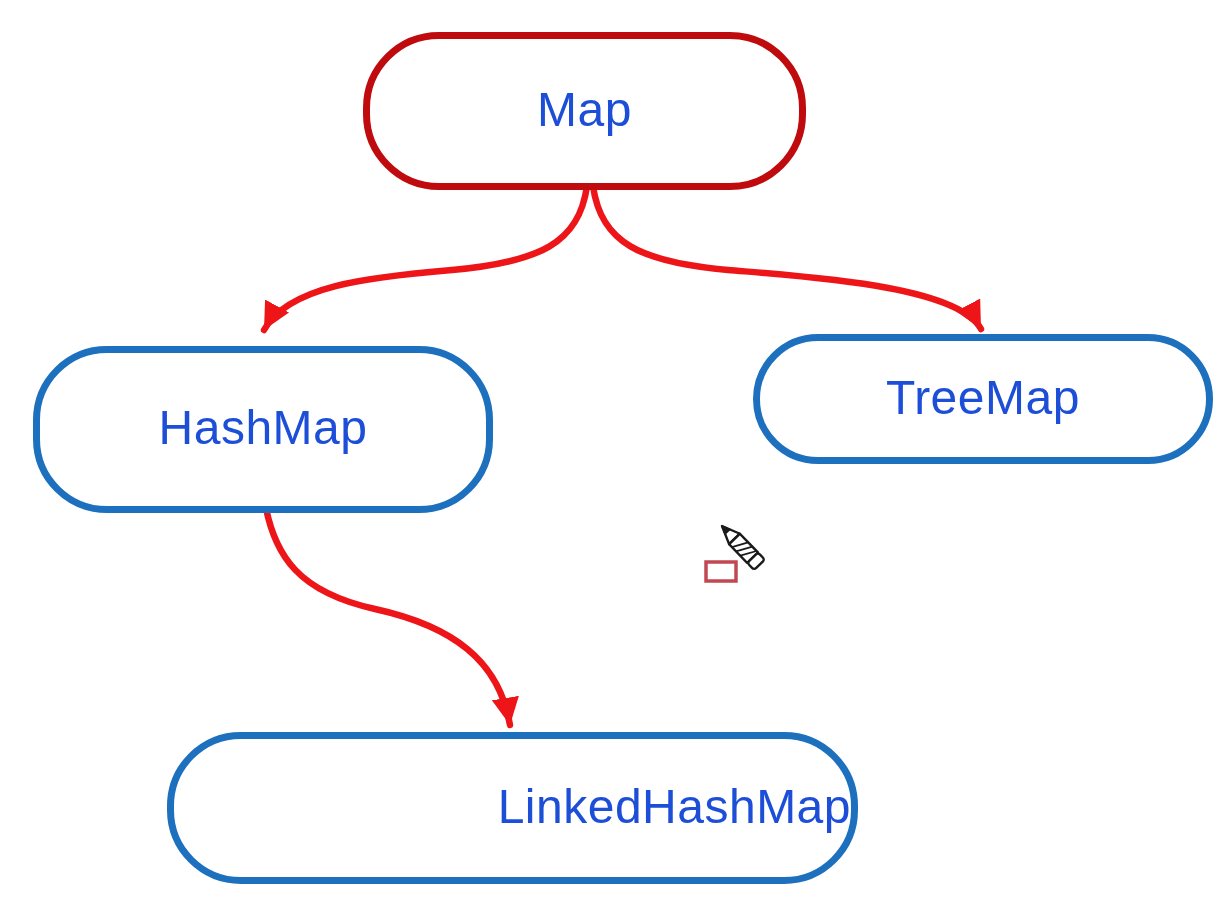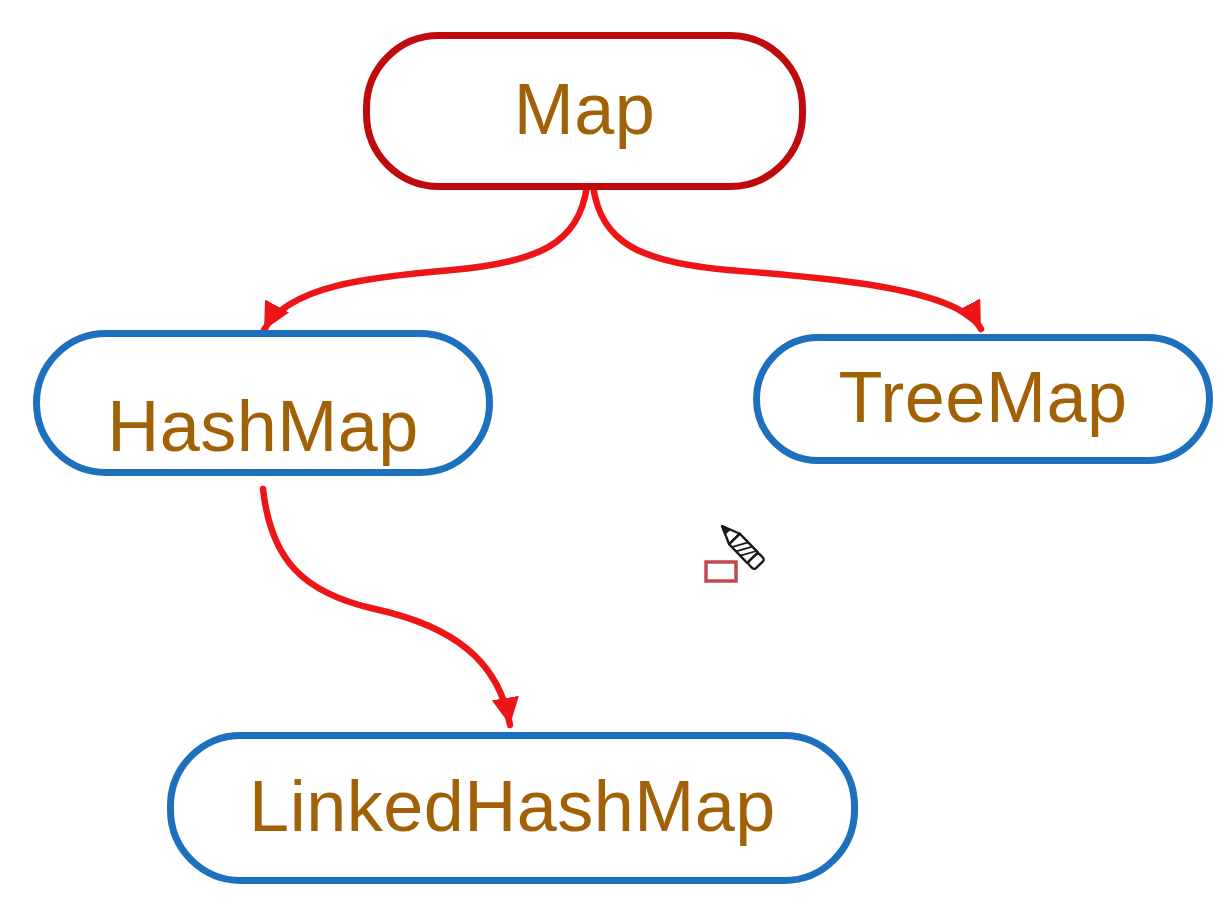--- a/index.html
+++ b/index.html
@@ -14,27 +14,27 @@
     position:absolute;left:0;top:0;width:1227px;height:916px;
     pointer-events:none;
   }
   .node{
     position:absolute;
     box-sizing:border-box;
     background:#ffffff;
     border-style:solid;
     border-width:7px;
     display:flex;align-items:center;justify-content:center;
-    color:#a16207;
-    font-size:72px;
+    color:#1d4ed8;
+    font-size:48px;
     letter-spacing:0.5px;
     cursor:default;
   }
   .node-map{left:363px;top:32px;width:443px;height:158px;border-radius:76px;}
-  .node-hashmap{left:33px;top:330px;width:460px;height:146px;border-radius:74px;align-items:flex-end;}
+  .node-hashmap{left:33px;top:346px;width:460px;height:167px;border-radius:74px;}
   .node-treemap{left:753px;top:334px;width:460px;height:130px;border-radius:74px;}
   .node-linkedhashmap{left:167px;top:732px;width:691px;height:152px;border-radius:74px;}
   .node .label{transform:translateY(-2px);}
 </style>
 </head>
 <body>
 
 <div class="canvas">
 
   <svg class="edges-layer" viewBox="0 0 1227 916">
@@ -68,17 +68,17 @@
   </div>
 
   <div class="node node-hashmap" style="border-color: rgb(29, 112, 189);">
     <span class="label">HashMap</span>
   </div>
 
   <div class="node node-treemap" style="border-color: rgb(29, 112, 189);">
     <span class="label">TreeMap</span>
   </div>
 
-  <div class="node node-linkedhashmap" style="border-color: rgb(29, 112, 189);">
+  <div class="node node-linkedhashmap" style="border-color: rgb(29, 112, 189); justify-content: flex-end;">
     <span class="label">LinkedHashMap</span>
   </div>
 
 </div>
 
 </body></html>

